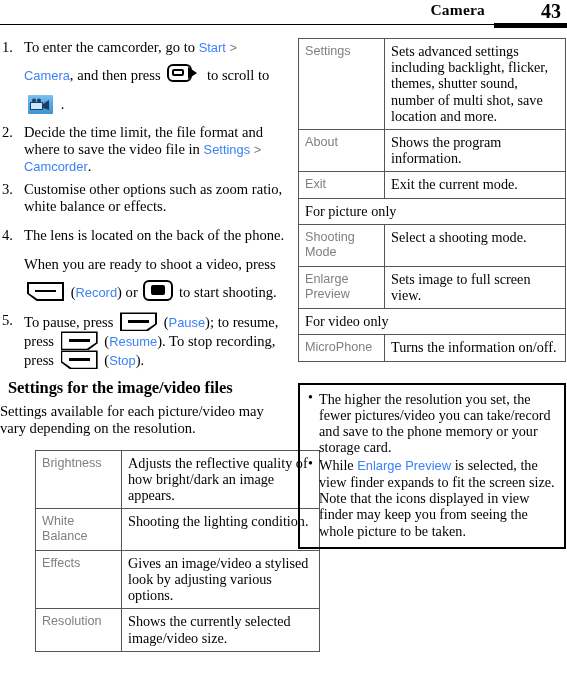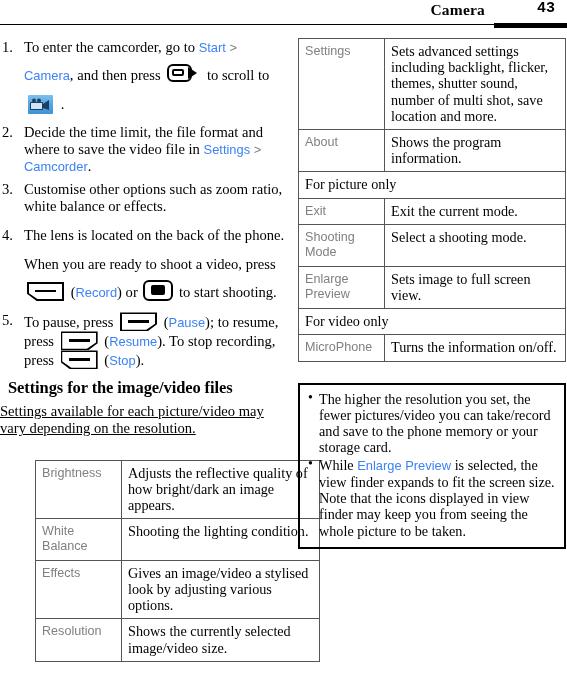--- a/index.html
+++ b/index.html
@@ -28,25 +28,25 @@
     position: absolute;
     right: 82px;
     top: 1px;
     font-family: "Liberation Serif", serif;
     font-weight: bold;
     font-size: 15.5px;
     letter-spacing: 0.2px;
   }
   .header-pagenum {
     position: absolute;
-    right: 12px;
+    right: 6px;
     top: 0px;
-    font-family: Liberation Mono, monospace;
+    font-family: Liberation Serif, serif;
     font-weight: bold;
-    font-size: 15px;
+    font-size: 20px;
   }
   .header-rule-thin {
     position: absolute;
     left: 0;
     top: 24px;
     width: 567px;
     height: 1.4px;
     background: #000;
   }
   .header-rule-thick {
@@ -210,22 +210,21 @@
   .section-heading {
     font-family: "Liberation Serif", serif;
     font-weight: bold;
     font-size: 16.5px;
     margin: 9px 0 5px 8px;
     letter-spacing: -0.1px;
   }
   .section-para {
     font-size: 14.6px;
     line-height: 1.17;
-    margin-bottom: 22px;
-    text-decoration: underline;
+    margin-bottom: 12px;
   }
 
   
   table.spec {
     border-collapse: collapse;
     width: 100%;
     table-layout: fixed;
   }
   table.spec td {
     border: 1px solid #555;
@@ -339,25 +338,25 @@
     <tbody id="right-table-host">
         <tr>
           <td class="label">Settings</td>
           <td>Sets advanced settings including backlight, flicker, themes, shutter sound, number of multi shot, save location and more.</td>
         </tr>
         <tr>
           <td class="label">About</td>
           <td>Shows the program information.</td>
         </tr>
         <tr>
-          <td colspan="2" class="full">For picture only</td>
-        </tr>
-        <tr>
           <td class="label">Exit</td>
           <td>Exit the current mode.</td>
+        </tr>
+        <tr>
+          <td colspan="2" class="full">For picture only</td>
         </tr>
         <tr>
           <td class="label">Shooting Mode</td>
           <td>Select a shooting mode.</td>
         </tr>
         <tr>
           <td class="label">Enlarge Preview</td>
           <td>Sets image to full screen view.</td>
         </tr>
         <tr>

